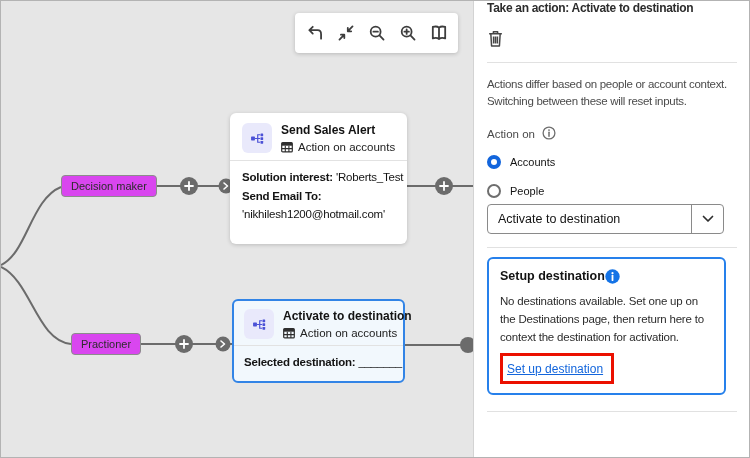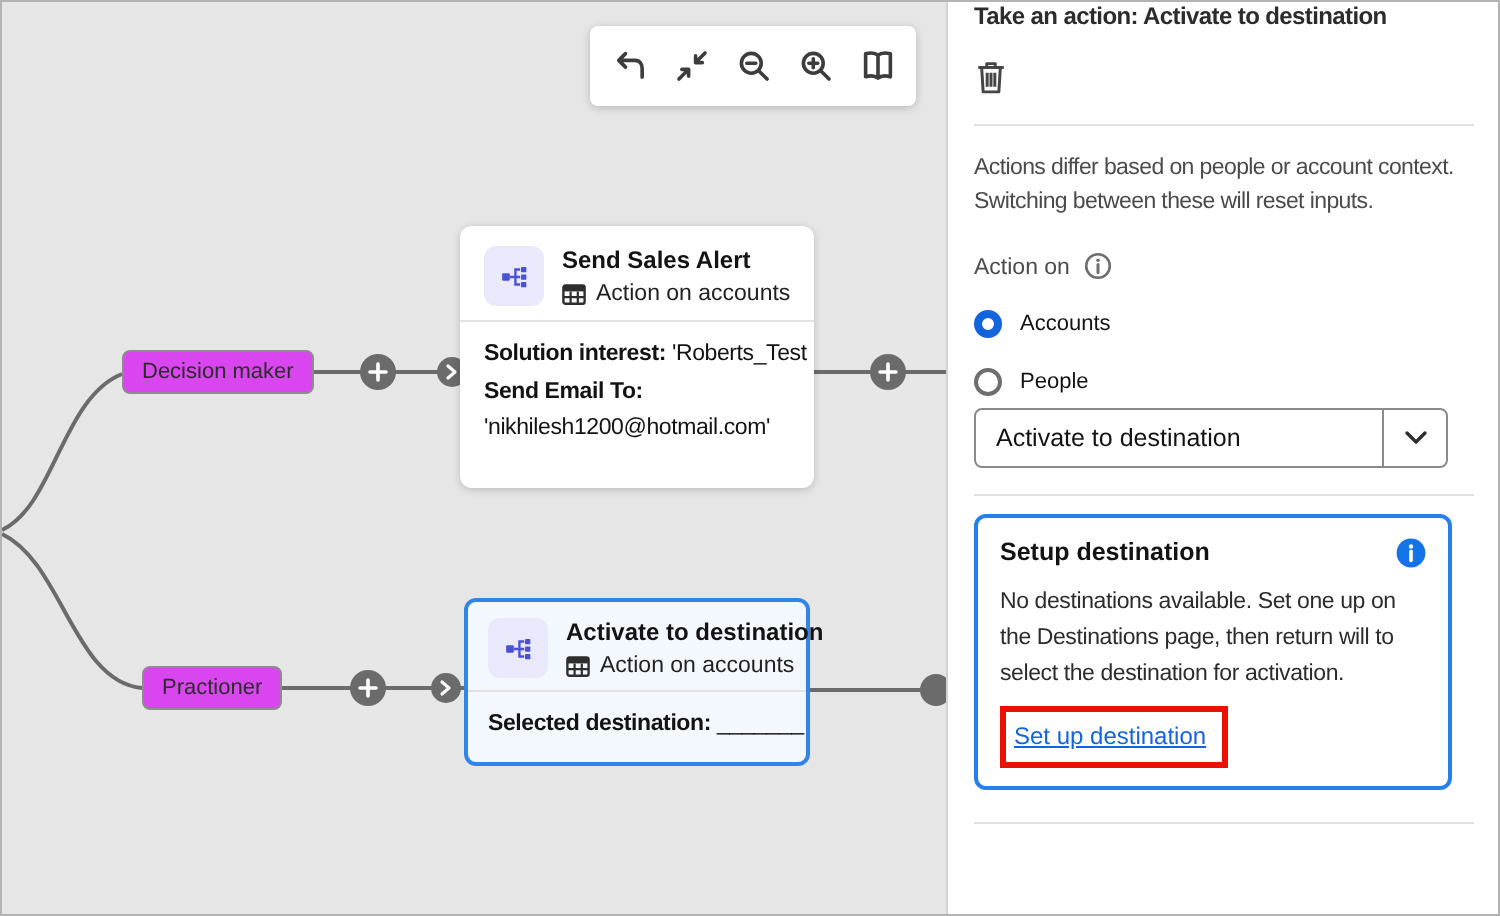--- a/index.html
+++ b/index.html
@@ -48,21 +48,21 @@
   .radio{width:14px;height:14px;border-radius:50%;box-sizing:border-box;background:#fff;flex:0 0 14px;}
   .radio.on{border:4.5px solid #1265dc;}
   .radio.off{border:2px solid #6e6e6e;}
   .field-label{margin-top:20px;font-size:11.5px;color:#4b4b4b;}
   .select{margin-top:6px;width:237px;height:30px;border:1px solid #8a8a8a;border-radius:4px;background:#fff;
        display:flex;align-items:center;box-sizing:border-box;cursor:pointer;}
   .select-value{flex:1;padding:0 10px;font-size:12.5px;color:#131313;white-space:nowrap;}
   .select-btn{width:31px;align-self:stretch;border-left:1px solid #8a8a8a;display:flex;align-items:center;justify-content:center;}
   .setup-box{margin-top:9px;width:239px;border:2px solid #2680eb;border-radius:6px;background:#fff;
        box-sizing:border-box;padding:10px 11px 9px;}
-  .setup-head{display:flex;justify-content:space-between;align-items:flex-start;}
+  .setup-head{display:flex;align-items:flex-start;}
   .setup-title{font-size:12.5px;font-weight:bold;color:#131313;}
   .setup-msg{margin-top:8px;font-size:11.5px;line-height:18px;color:#2c2c2c;letter-spacing:-0.2px;}
   .link-annotation{display:inline-block;margin-top:7px;border:3px solid #eb1000;padding:3px 8px 4px 4px;}
   .setup-link{font-size:12px;color:#1265dc;text-decoration:underline;}
 </style>
 </head>
 <body>
 
 <div id="app">
 
@@ -234,21 +234,21 @@
 
     <div class="setup-box">
       <div class="setup-head">
         <span class="setup-title">Setup destination</span>
         <svg width="15" height="15" viewBox="0 0 15 15">
           <circle cx="7.5" cy="7.5" r="7.2" fill="#1473e6"></circle>
           <circle cx="7.5" cy="4.2" r="1.1" fill="#fff"></circle>
           <path d="M7.5 6.6 V11.2" stroke="#fff" stroke-width="1.8" stroke-linecap="round"></path>
         </svg>
       </div>
-      <div class="setup-msg">No destinations available. Set one up on the Destinations page, then return will to select the destination for activation.</div>
+      <div class="setup-msg">No destinations available. Set one up on the Destinations page, then return here to context the destination for activation.</div>
       <span class="link-annotation">
         <a class="setup-link" href="#">Set up destination</a>
       </span>
     </div>
 
     <hr class="divider" style="margin-top:16px;">
   </div>
 
 </div>
 

